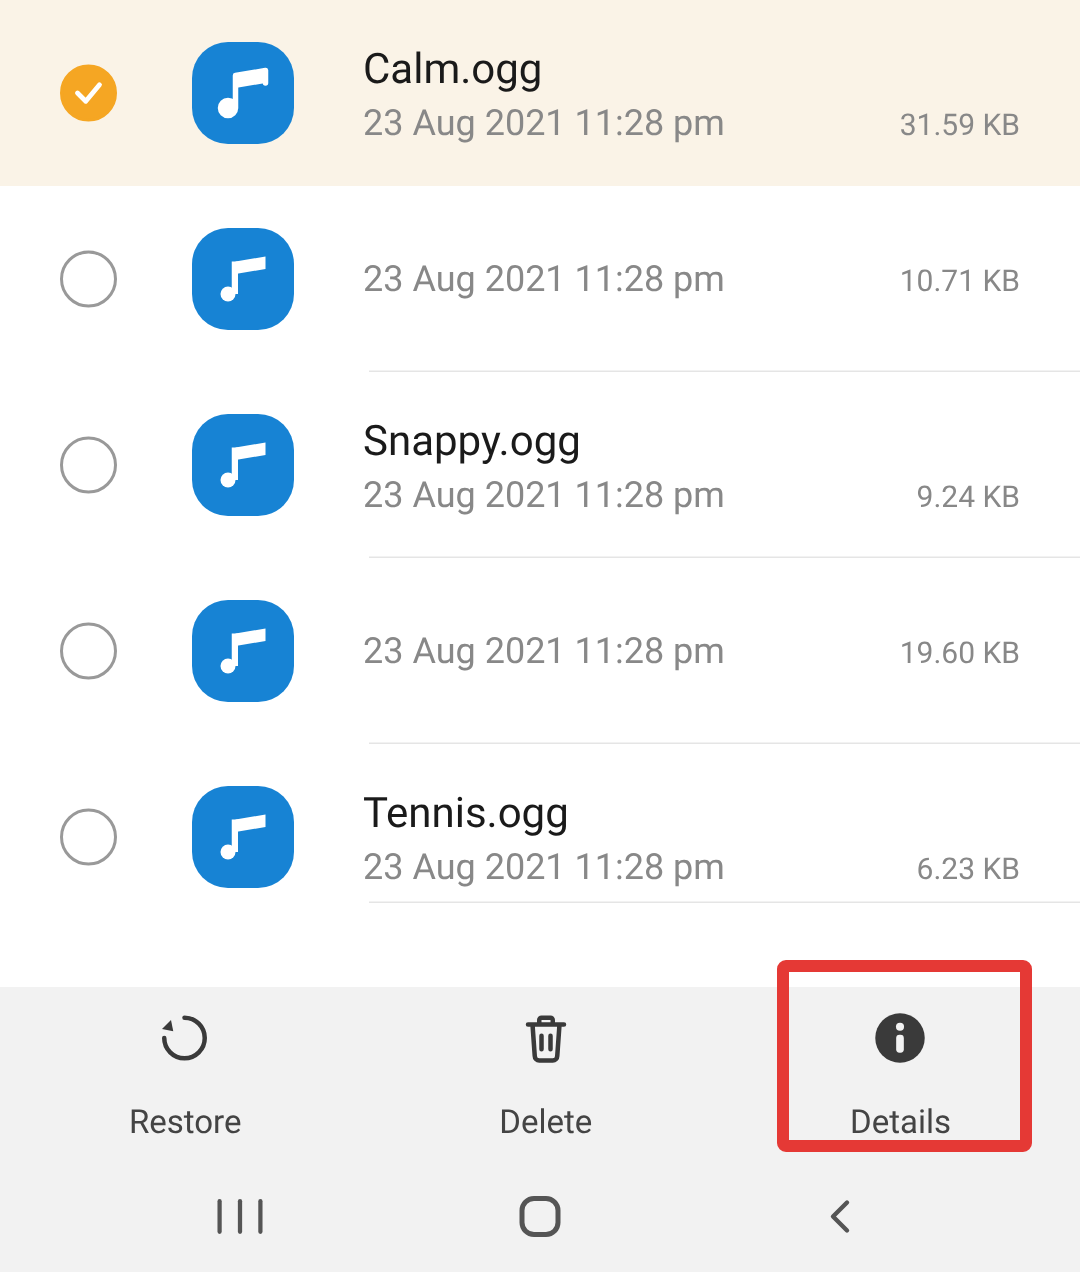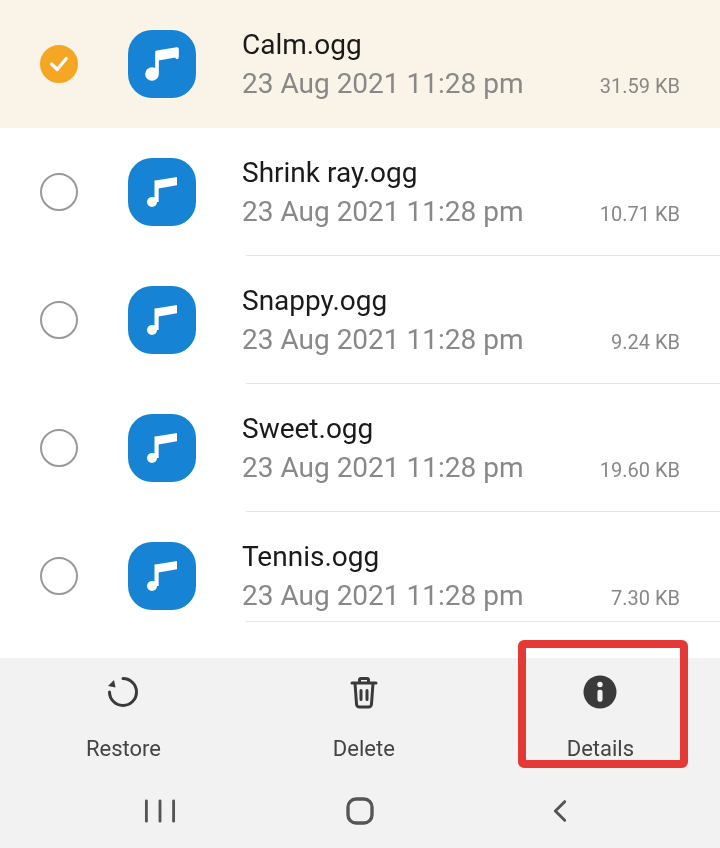--- a/index.html
+++ b/index.html
@@ -77,21 +77,21 @@
       color: #1a1a1a;
       margin-bottom: 6px;
     }
     .file-meta {
       display: flex;
       justify-content: space-between;
       align-items: baseline;
       gap: 20px;
     }
     .file-date {
-      font-size: 28px;
+      font-size: 24px;
       color: #888;
     }
     .file-size {
       font-size: 20px;
       color: #888;
       white-space: nowrap;
     }
     .bottom-toolbar {
       height: 116px;
       background: #f2f2f2;
@@ -177,21 +177,20 @@
       
     </div>
     <div class="music-icon">
       <svg width="40" height="40" viewBox="0 0 24 24">
           <circle cx="6" cy="18" r="3" fill="#fff"></circle>
           <path d="M9 5 L21 3 L21 8 L9 10 Z" fill="#fff"></path>
           <rect x="7.5" y="5" width="2.5" height="13" fill="#fff"></rect>
         </svg>
     </div>
     <div class="file-info">
-      <div class="file-name">Shrink ray.ogg</div>
       <div class="file-meta">
         <span class="file-date">23 Aug 2021 11:28 pm</span>
         <span class="file-size">10.71 KB</span>
       </div>
     </div>
   </div>
 
   <div class="file-item">
     <div class="checkbox">
       
@@ -217,21 +216,20 @@
       
     </div>
     <div class="music-icon">
       <svg width="40" height="40" viewBox="0 0 24 24">
           <circle cx="6" cy="18" r="3" fill="#fff"></circle>
           <path d="M9 5 L21 3 L21 8 L9 10 Z" fill="#fff"></path>
           <rect x="7.5" y="5" width="2.5" height="13" fill="#fff"></rect>
         </svg>
     </div>
     <div class="file-info">
-      <div class="file-name">Sweet.ogg</div>
       <div class="file-meta">
         <span class="file-date">23 Aug 2021 11:28 pm</span>
         <span class="file-size">19.60 KB</span>
       </div>
     </div>
   </div>
 
   <div class="file-item" style="padding-bottom:10px;">
     <div class="checkbox">
       
@@ -240,21 +238,21 @@
       <svg width="40" height="40" viewBox="0 0 24 24">
           <circle cx="6" cy="18" r="3" fill="#fff"></circle>
           <path d="M9 5 L21 3 L21 8 L9 10 Z" fill="#fff"></path>
           <rect x="7.5" y="5" width="2.5" height="13" fill="#fff"></rect>
         </svg>
     </div>
     <div class="file-info">
       <div class="file-name">Tennis.ogg</div>
       <div class="file-meta">
         <span class="file-date">23 Aug 2021 11:28 pm</span>
-        <span class="file-size">7.30 KB</span>
+        <span class="file-size">6.23 KB</span>
       </div>
     </div>
   </div>
 
 </div>
 
 <div class="bottom-toolbar">
   <div class="toolbar-button">
     <div class="toolbar-icon">
       <svg width="36" height="36" viewBox="0 0 24 24">

